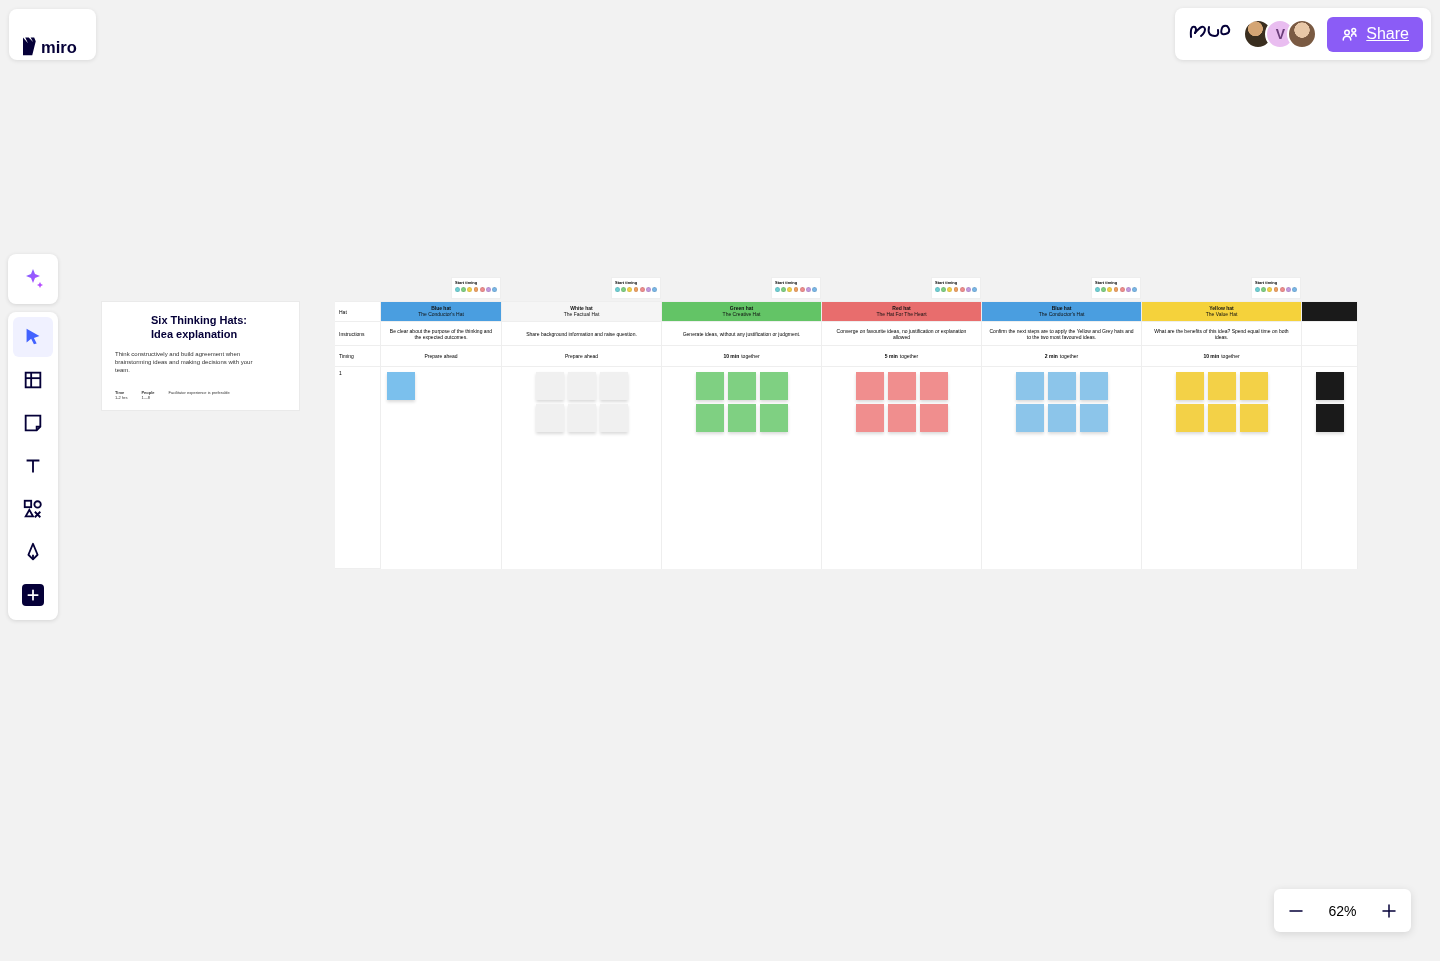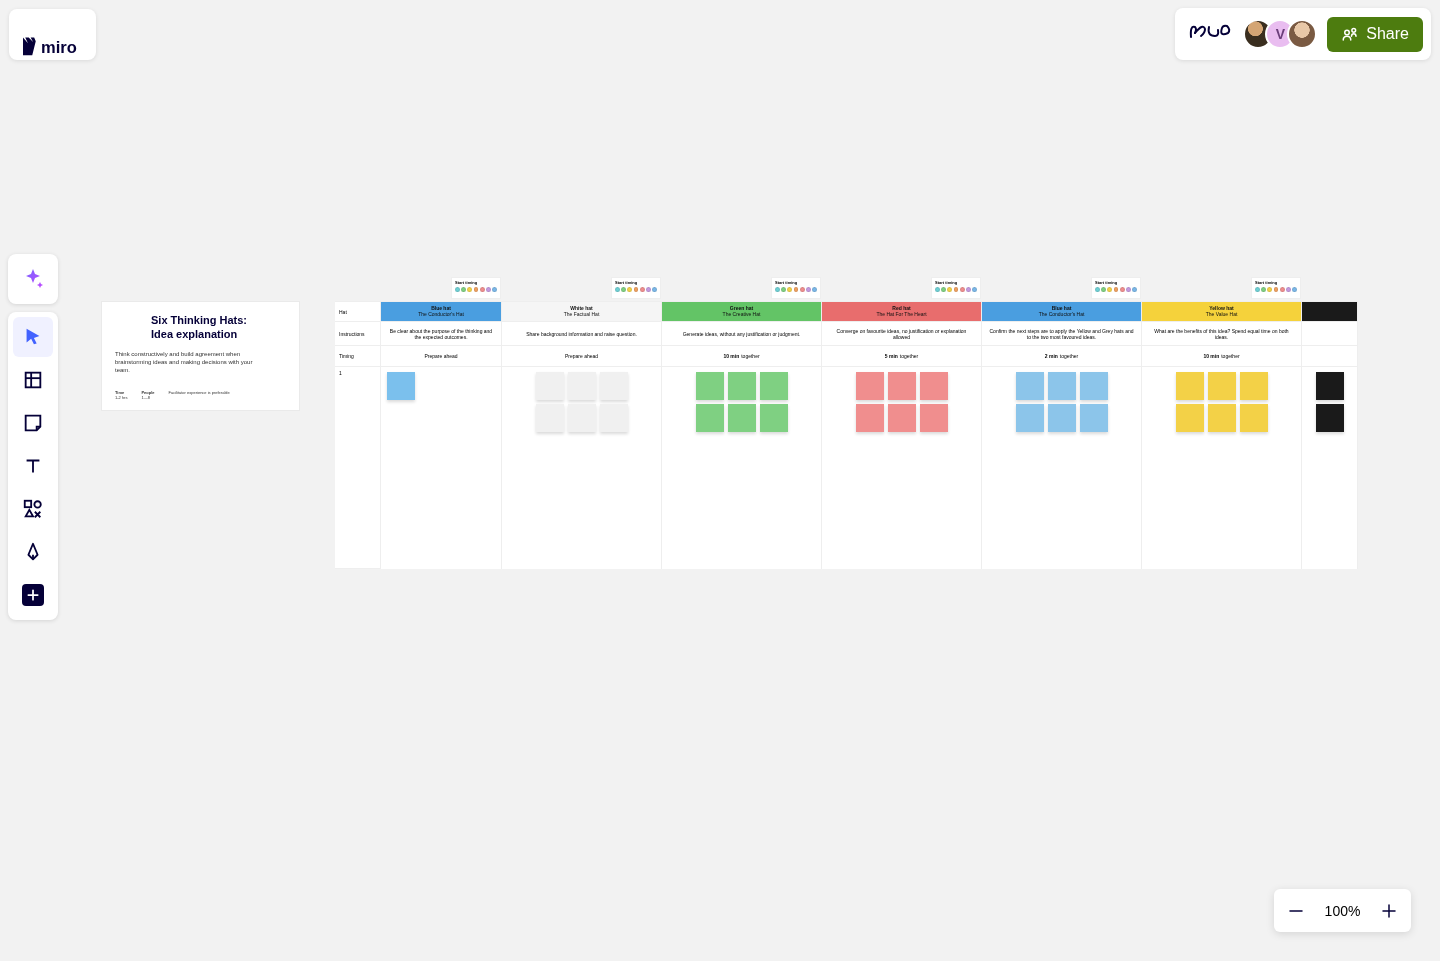--- a/index.html
+++ b/index.html
@@ -8,21 +8,21 @@
 
 .logo-box { position: absolute; top: 9px; left: 9px; width: 87px; height: 51px; background: #fff; border-radius: 8px; display: flex; align-items: flex-end; justify-content: center; box-shadow: 0 1px 4px rgba(0,0,0,0.1); }
 .logo-svg { width: 60px; height: 24px; }
 
 
 .header-right { position: absolute; top: 8px; right: 9px; height: 52px; background: #fff; border-radius: 8px; display: flex; align-items: center; padding: 0 8px 0 10px; gap: 10px; box-shadow: 0 1px 4px rgba(0,0,0,0.1); }
 .reaction-icon { font-size: 22px; font-weight: 700; cursor: pointer; }
 .avatars { display: flex; align-items: center; }
 .avatar { width: 30px; height: 30px; border-radius: 50%; border: 2px solid #fff; margin-left: -8px; display: flex; align-items: center; justify-content: center; font-size: 14px; font-weight: 600; color: #fff; background-size: cover; }
 .avatar:first-child { margin-left: 0; }
-.share-btn { background: #4d7c0f; color: #fff; height: 35px; padding: 0 14px; border: none; border-radius: 6px; font-size: 16px; display: flex; align-items: center; gap: 7px; cursor: pointer; }
+.share-btn { background: #8b5cf6; color: #fff; height: 35px; padding: 0 14px; border: none; border-radius: 6px; font-size: 16px; display: flex; align-items: center; gap: 7px; cursor: pointer; text-decoration: underline; }
 
 
 .toolbar { position: absolute; top: 254px; left: 8px; width: 50px; display: flex; flex-direction: column; gap: 8px; }
 .tool-group { background: #fff; border-radius: 8px; box-shadow: 0 1px 4px rgba(0,0,0,0.12); display: flex; flex-direction: column; align-items: center; padding: 5px; gap: 3px; }
 .tool-btn { width: 40px; height: 40px; border-radius: 6px; display: flex; align-items: center; justify-content: center; cursor: pointer; color: #050038; }
 .tool-btn.active { background: #f0f1ff; color: #4262ff; }
 .tool-btn.ai svg path { fill: url(#aiGrad); }
 .tool-btn.add { background: #050038; color: #fff; border-radius: 4px; width: 22px; height: 22px; margin: 9px; }
 
 
@@ -407,21 +407,21 @@
       </div>
     </div>
 </div>
 
 <div class="zoom-ctrl">
   <div class="zb">
     <svg width="18" height="18" viewBox="0 0 24 24">
         <line x1="4" y1="12" x2="20" y2="12" stroke="#050038" stroke-width="2" stroke-linecap="round"></line>
       </svg>
   </div>
-  <div class="zv">100%</div>
+  <div class="zv">62%</div>
   <div class="zb">
     <svg width="18" height="18" viewBox="0 0 24 24">
         <g stroke="#050038" stroke-width="2" stroke-linecap="round">
           <line x1="12" y1="4" x2="12" y2="20"></line>
           <line x1="4" y1="12" x2="20" y2="12"></line>
         </g>
       </svg>
   </div>
 </div>
 

